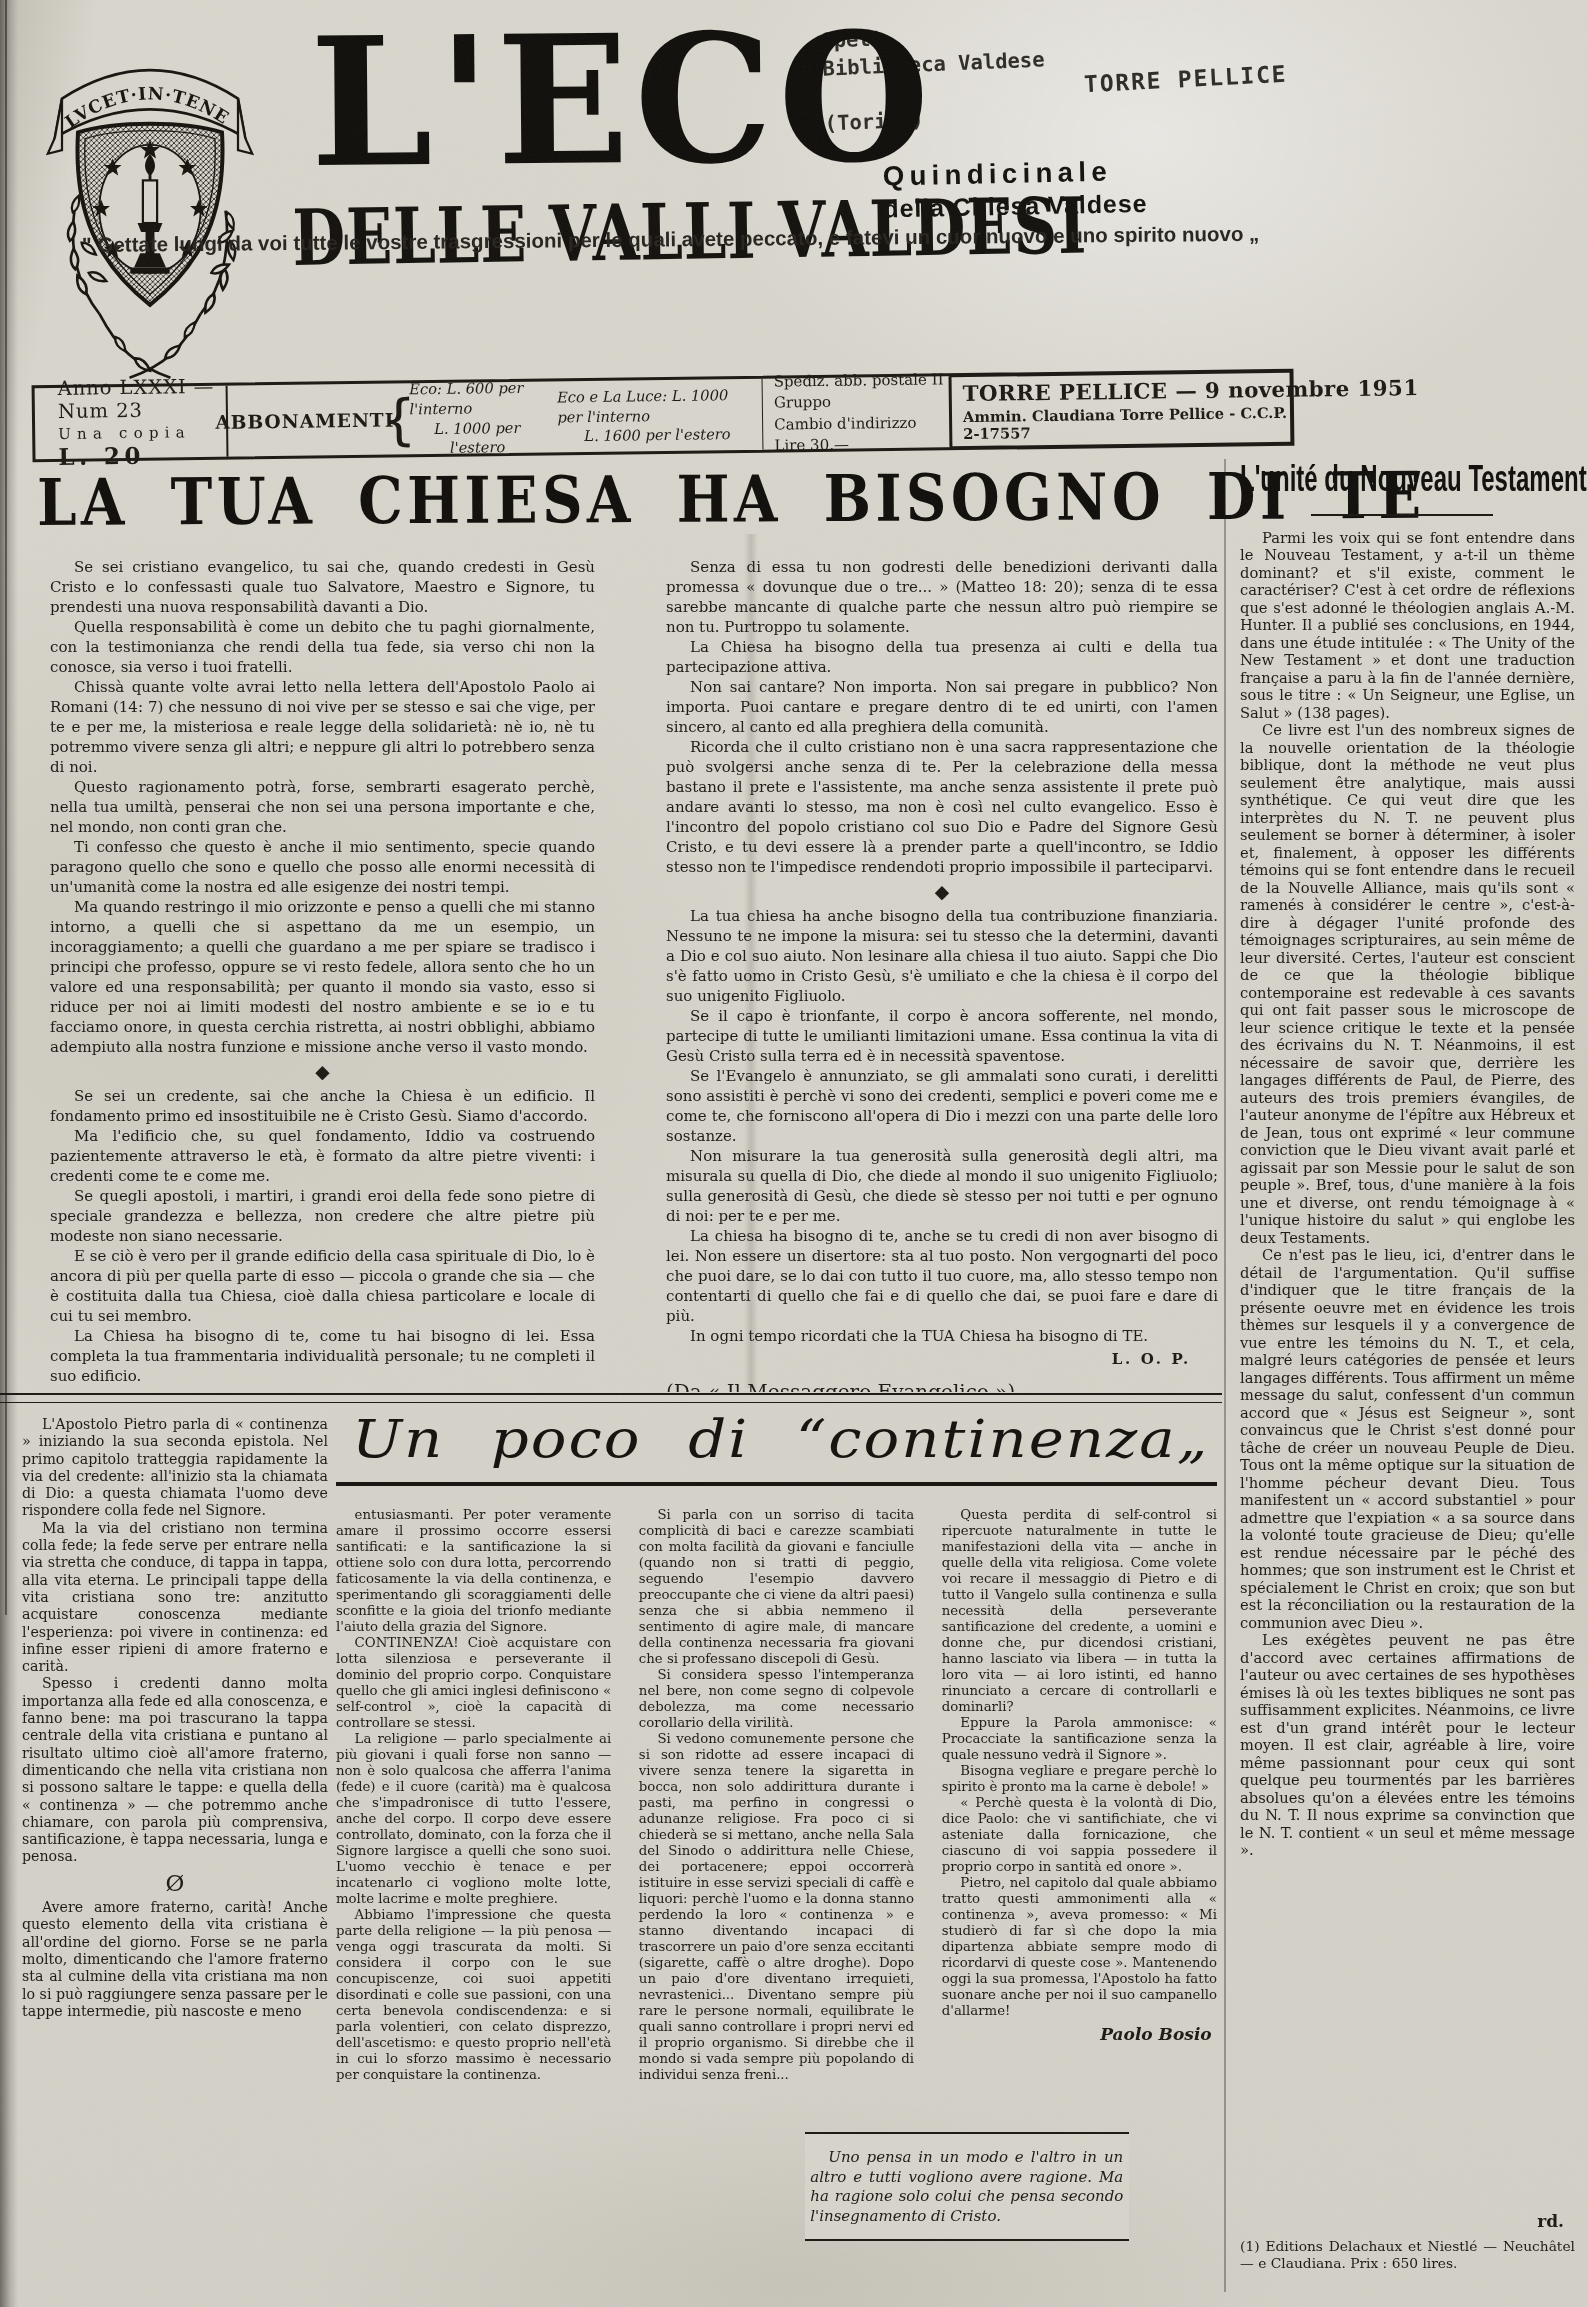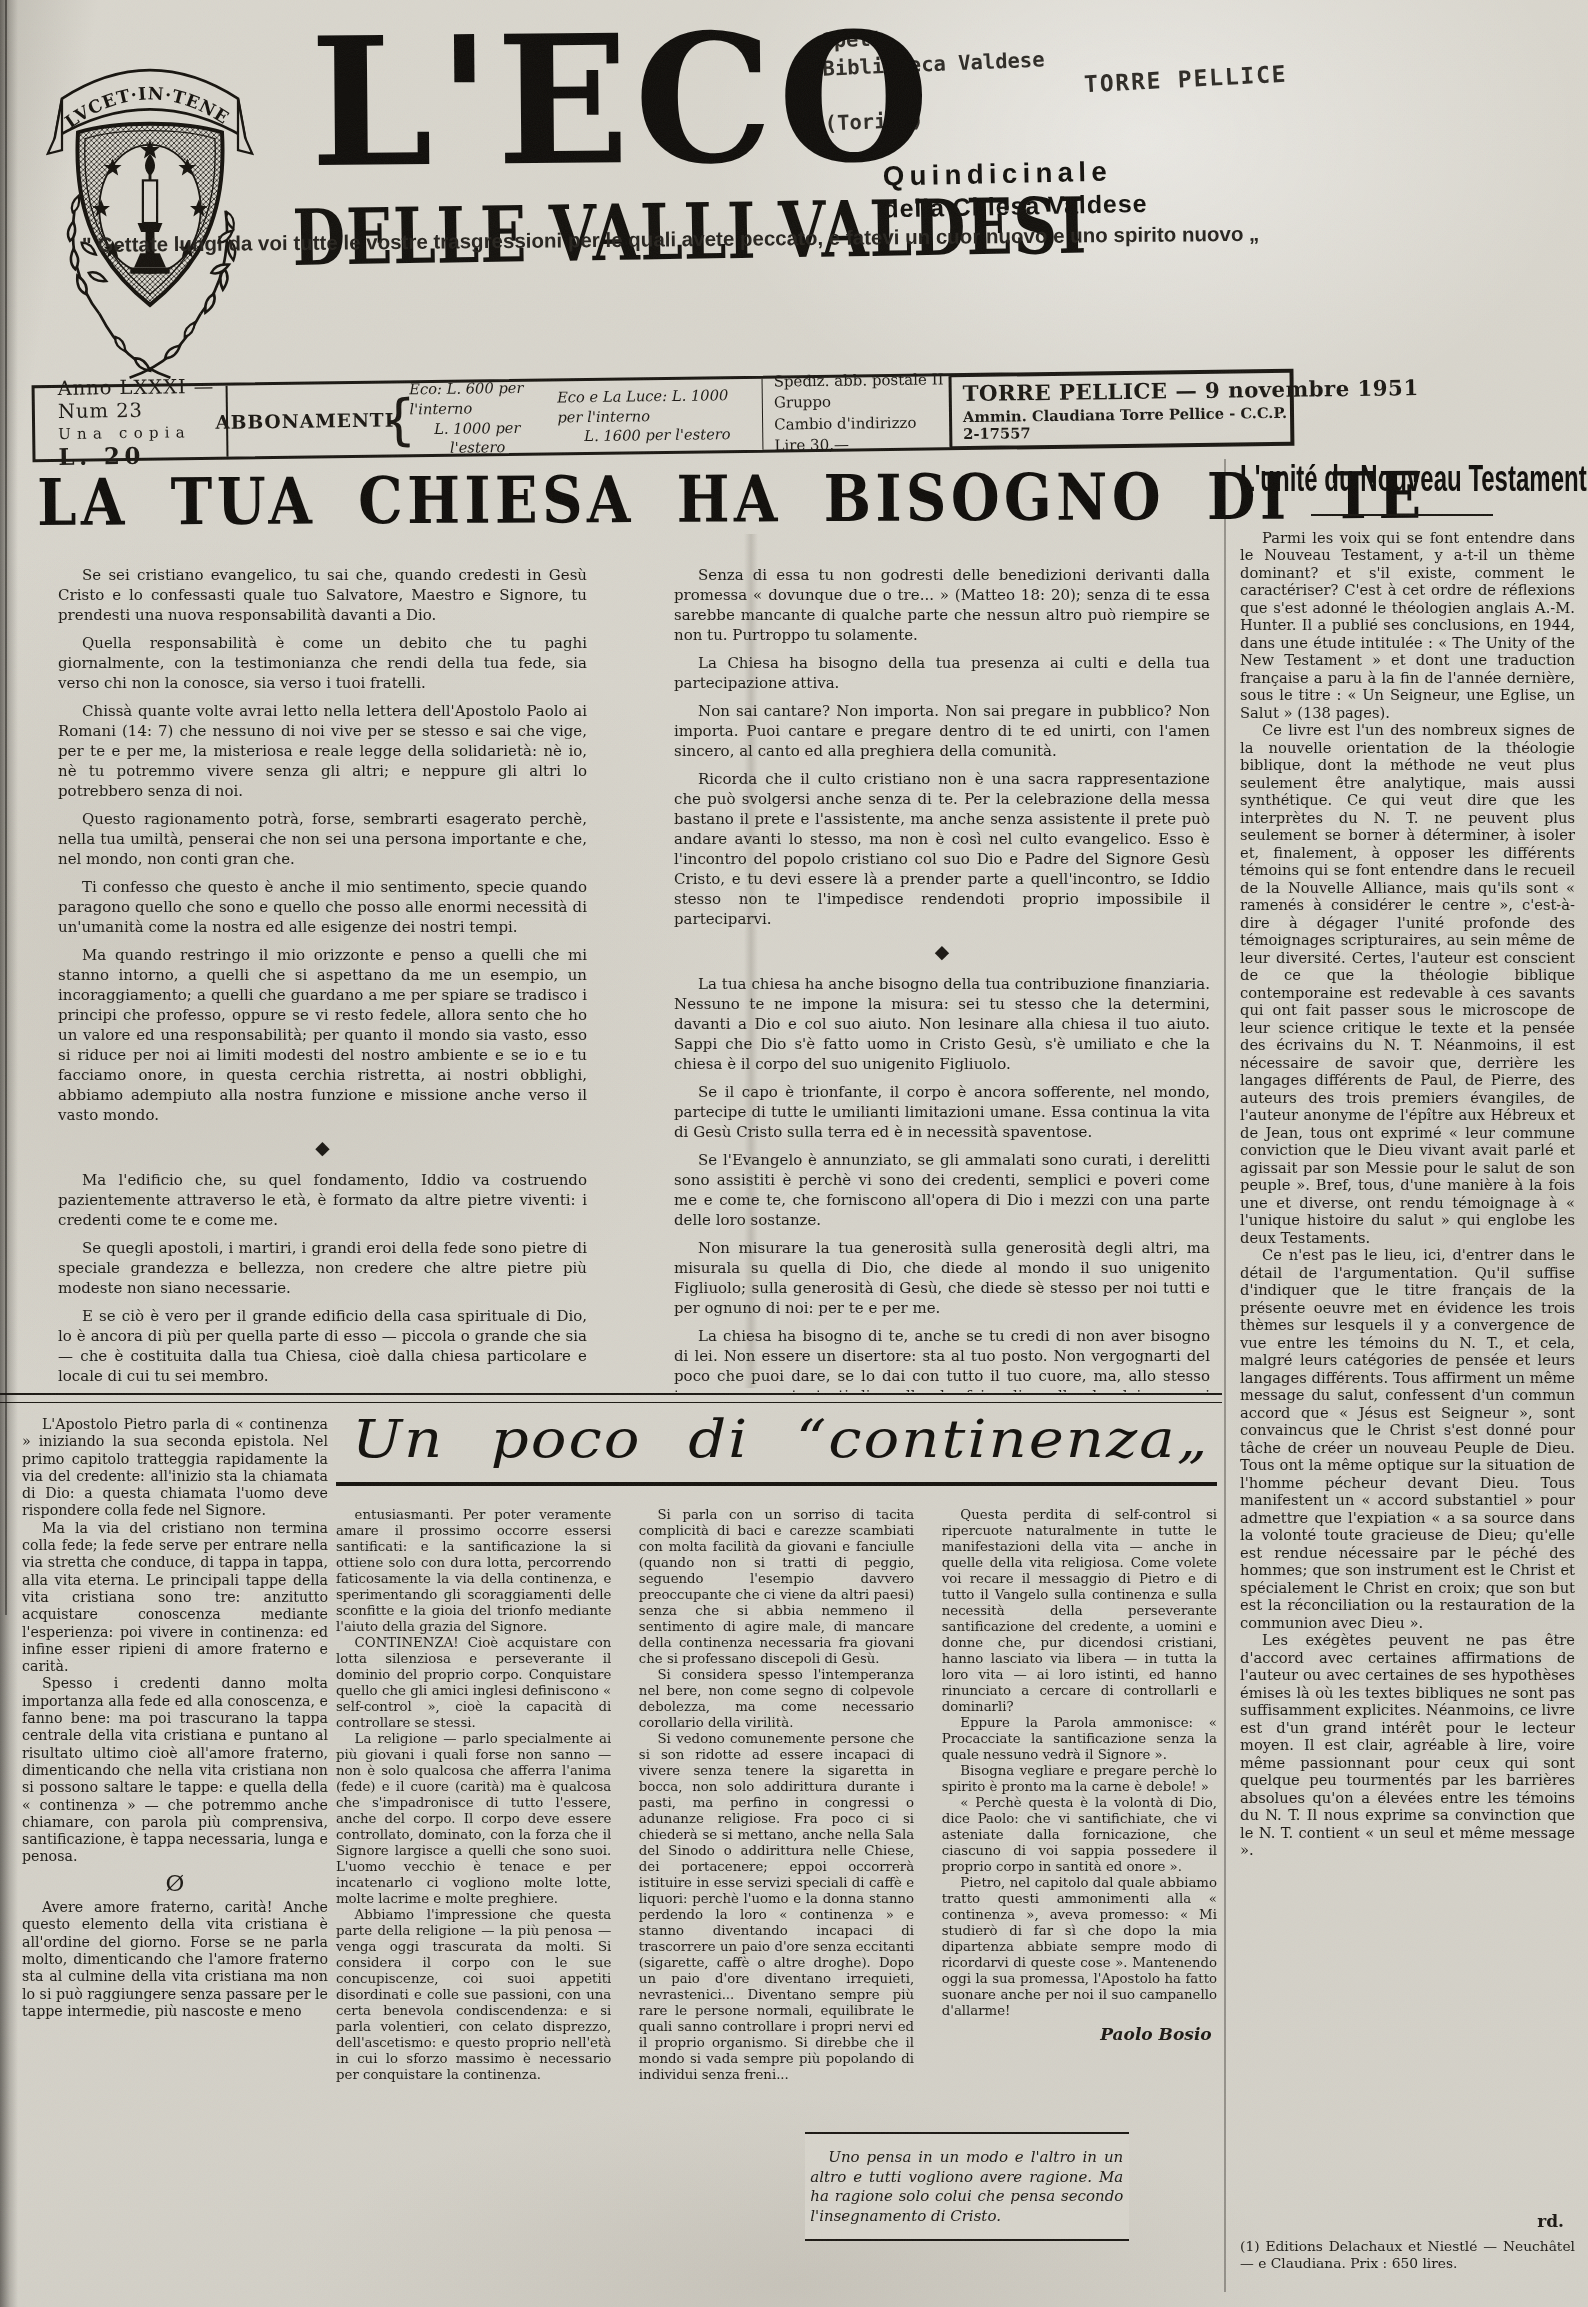--- a/index.html
+++ b/index.html
@@ -60,21 +60,21 @@
     font-size:15px;line-height:21.4px;}
   .ib-place{width:327px;border:2.7px solid #1a1712;margin:-0.9px;display:flex;flex-direction:column;justify-content:center;
     padding-left:10.7px;}
   .ib-place .l1{font-size:21.4px;font-weight:bold;letter-spacing:0.4px;white-space:nowrap;}
   .ib-place .l2{font-size:14.7px;font-weight:bold;margin-top:2.7px;}
 
   
   .headline{position:absolute;left:37px;top:461px;width:1183px;text-align:center;white-space:nowrap;
     font-size:56px;font-weight:bold;letter-spacing:4.4px;word-spacing:18px;color:#0f0d0a;
     transform:rotate(-.3deg) scaleY(1.15);transform-origin:50% 0;}
-  .body-col p{margin:8px;text-indent:1.6em;text-align:justify;}
+  .body-col p{margin:0;text-indent:1.6em;text-align:justify;}
   .body-col p.orn{text-align:center;text-indent:0;font-size:1.25em;padding:5.3px 0 3.6px;}
   .lead-col{position:absolute;top:557px;height:835px;overflow:hidden;font-size:15px;line-height:20px;}
   .lead-col.c1{left:50px;width:545px;}
   .lead-col.c2{left:666px;width:552px;}
   .sig-lop{margin:3.6px 27px 0 0 !important;text-align:right !important;font-weight:bold;letter-spacing:2.7px;text-indent:0 !important;}
   .src-line{margin-top:12.5px !important;text-indent:0 !important;text-align:left !important;font-size:20px;}
 
   .rule-double{position:absolute;left:0;top:1393px;width:1222px;height:7.1px;
     border-top:2.2px solid #1a1712;border-bottom:1.3px solid #1a1712;}
   .vrule-fr{position:absolute;left:1224px;top:459px;width:1.6px;height:1833px;background:rgba(26,23,18,.34);}
@@ -225,20 +225,21 @@
 
   <div class="headline">LA TUA CHIESA HA BISOGNO DI TE</div>
   <div class="lead-col c1 body-col">
       <p>Se sei cristiano evangelico, tu sai che, quando credesti in Gesù Cristo e lo confessasti quale tuo Salvatore, Maestro e Signore, tu prendesti una nuova responsabilità davanti a Dio.</p>
       <p>Quella responsabilità è come un debito che tu paghi giornalmente, con la testimonianza che rendi della tua fede, sia verso chi non la conosce, sia verso i tuoi fratelli.</p>
       <p>Chissà quante volte avrai letto nella lettera dell'Apostolo Paolo ai Romani (14: 7) che nessuno di noi vive per se stesso e sai che vige, per te e per me, la misteriosa e reale legge della solidarietà: nè io, nè tu potremmo vivere senza gli altri; e neppure gli altri lo potrebbero senza di noi.</p>
       <p>Questo ragionamento potrà, forse, sembrarti esagerato perchè, nella tua umiltà, penserai che non sei una persona importante e che, nel mondo, non conti gran che.</p>
       <p>Ti confesso che questo è anche il mio sentimento, specie quando paragono quello che sono e quello che posso alle enormi necessità di un'umanità come la nostra ed alle esigenze dei nostri tempi.</p>
       <p>Ma quando restringo il mio orizzonte e penso a quelli che mi stanno intorno, a quelli che si aspettano da me un esempio, un incoraggiamento; a quelli che guardano a me per spiare se tradisco i principi che professo, oppure se vi resto fedele, allora sento che ho un valore ed una responsabilità; per quanto il mondo sia vasto, esso si riduce per noi ai limiti modesti del nostro ambiente e se io e tu facciamo onore, in questa cerchia ristretta, ai nostri obblighi, abbiamo adempiuto alla nostra funzione e missione anche verso il vasto mondo.</p>
       <p class="orn">◆</p>
+      <p>Se sei un credente, sai che anche la Chiesa è un edificio. Il fondamento primo ed insostituibile ne è Cristo Gesù. Siamo d'accordo.</p>
       <p>Ma l'edificio che, su quel fondamento, Iddio va costruendo pazientemente attraverso le età, è formato da altre pietre viventi: i credenti come te e come me.</p>
       <p>Se quegli apostoli, i martiri, i grandi eroi della fede sono pietre di speciale grandezza e bellezza, non credere che altre pietre più modeste non siano necessarie.</p>
       <p>E se ciò è vero per il grande edificio della casa spirituale di Dio, lo è ancora di più per quella parte di esso — piccola o grande che sia — che è costituita dalla tua Chiesa, cioè dalla chiesa particolare e locale di cui tu sei membro.</p>
       <p>La Chiesa ha bisogno di te, come tu hai bisogno di lei. Essa completa la tua frammentaria individualità personale; tu ne completi il suo edificio.</p>
     </div>
   <div class="lead-col c2 body-col">
     <div>
         <p>Senza di essa tu non godresti delle benedizioni derivanti dalla promessa « dovunque due o tre... » (Matteo 18: 20); senza di te essa sarebbe mancante di qualche parte che nessun altro può riempire se non tu. Purtroppo tu solamente.</p>
         <p>La Chiesa ha bisogno della tua presenza ai culti e della tua partecipazione attiva.</p>
         <p>Non sai cantare? Non importa. Non sai pregare in pubblico? Non importa. Puoi cantare e pregare dentro di te ed unirti, con l'amen sincero, al canto ed alla preghiera della comunità.</p>

